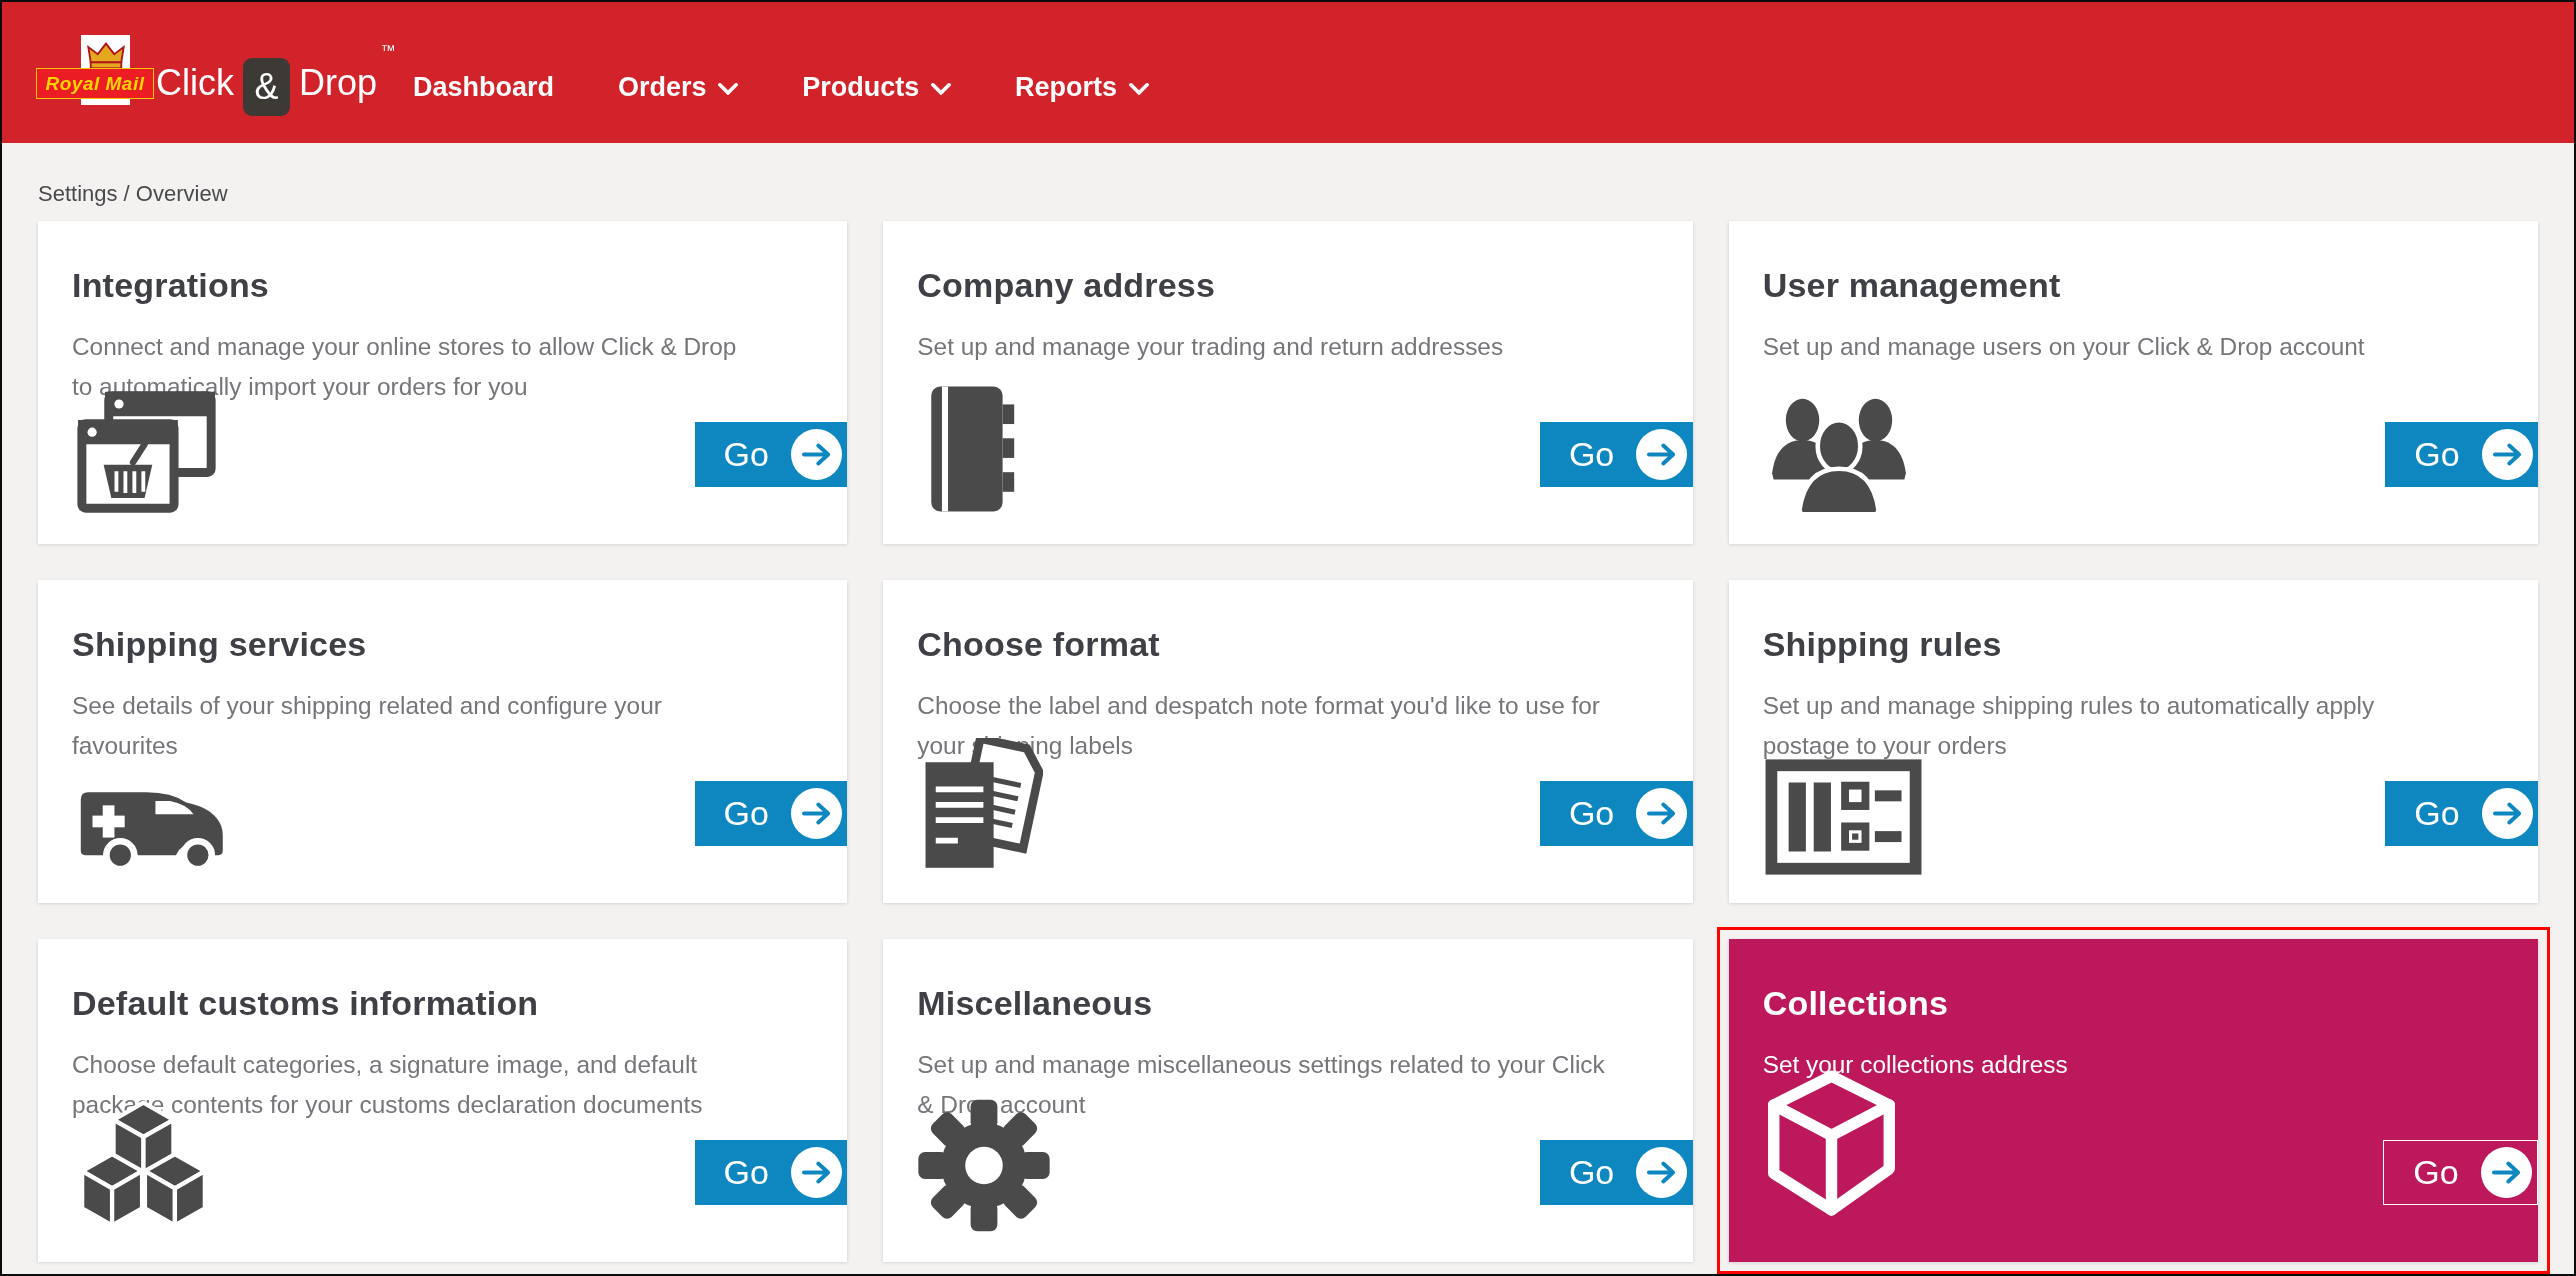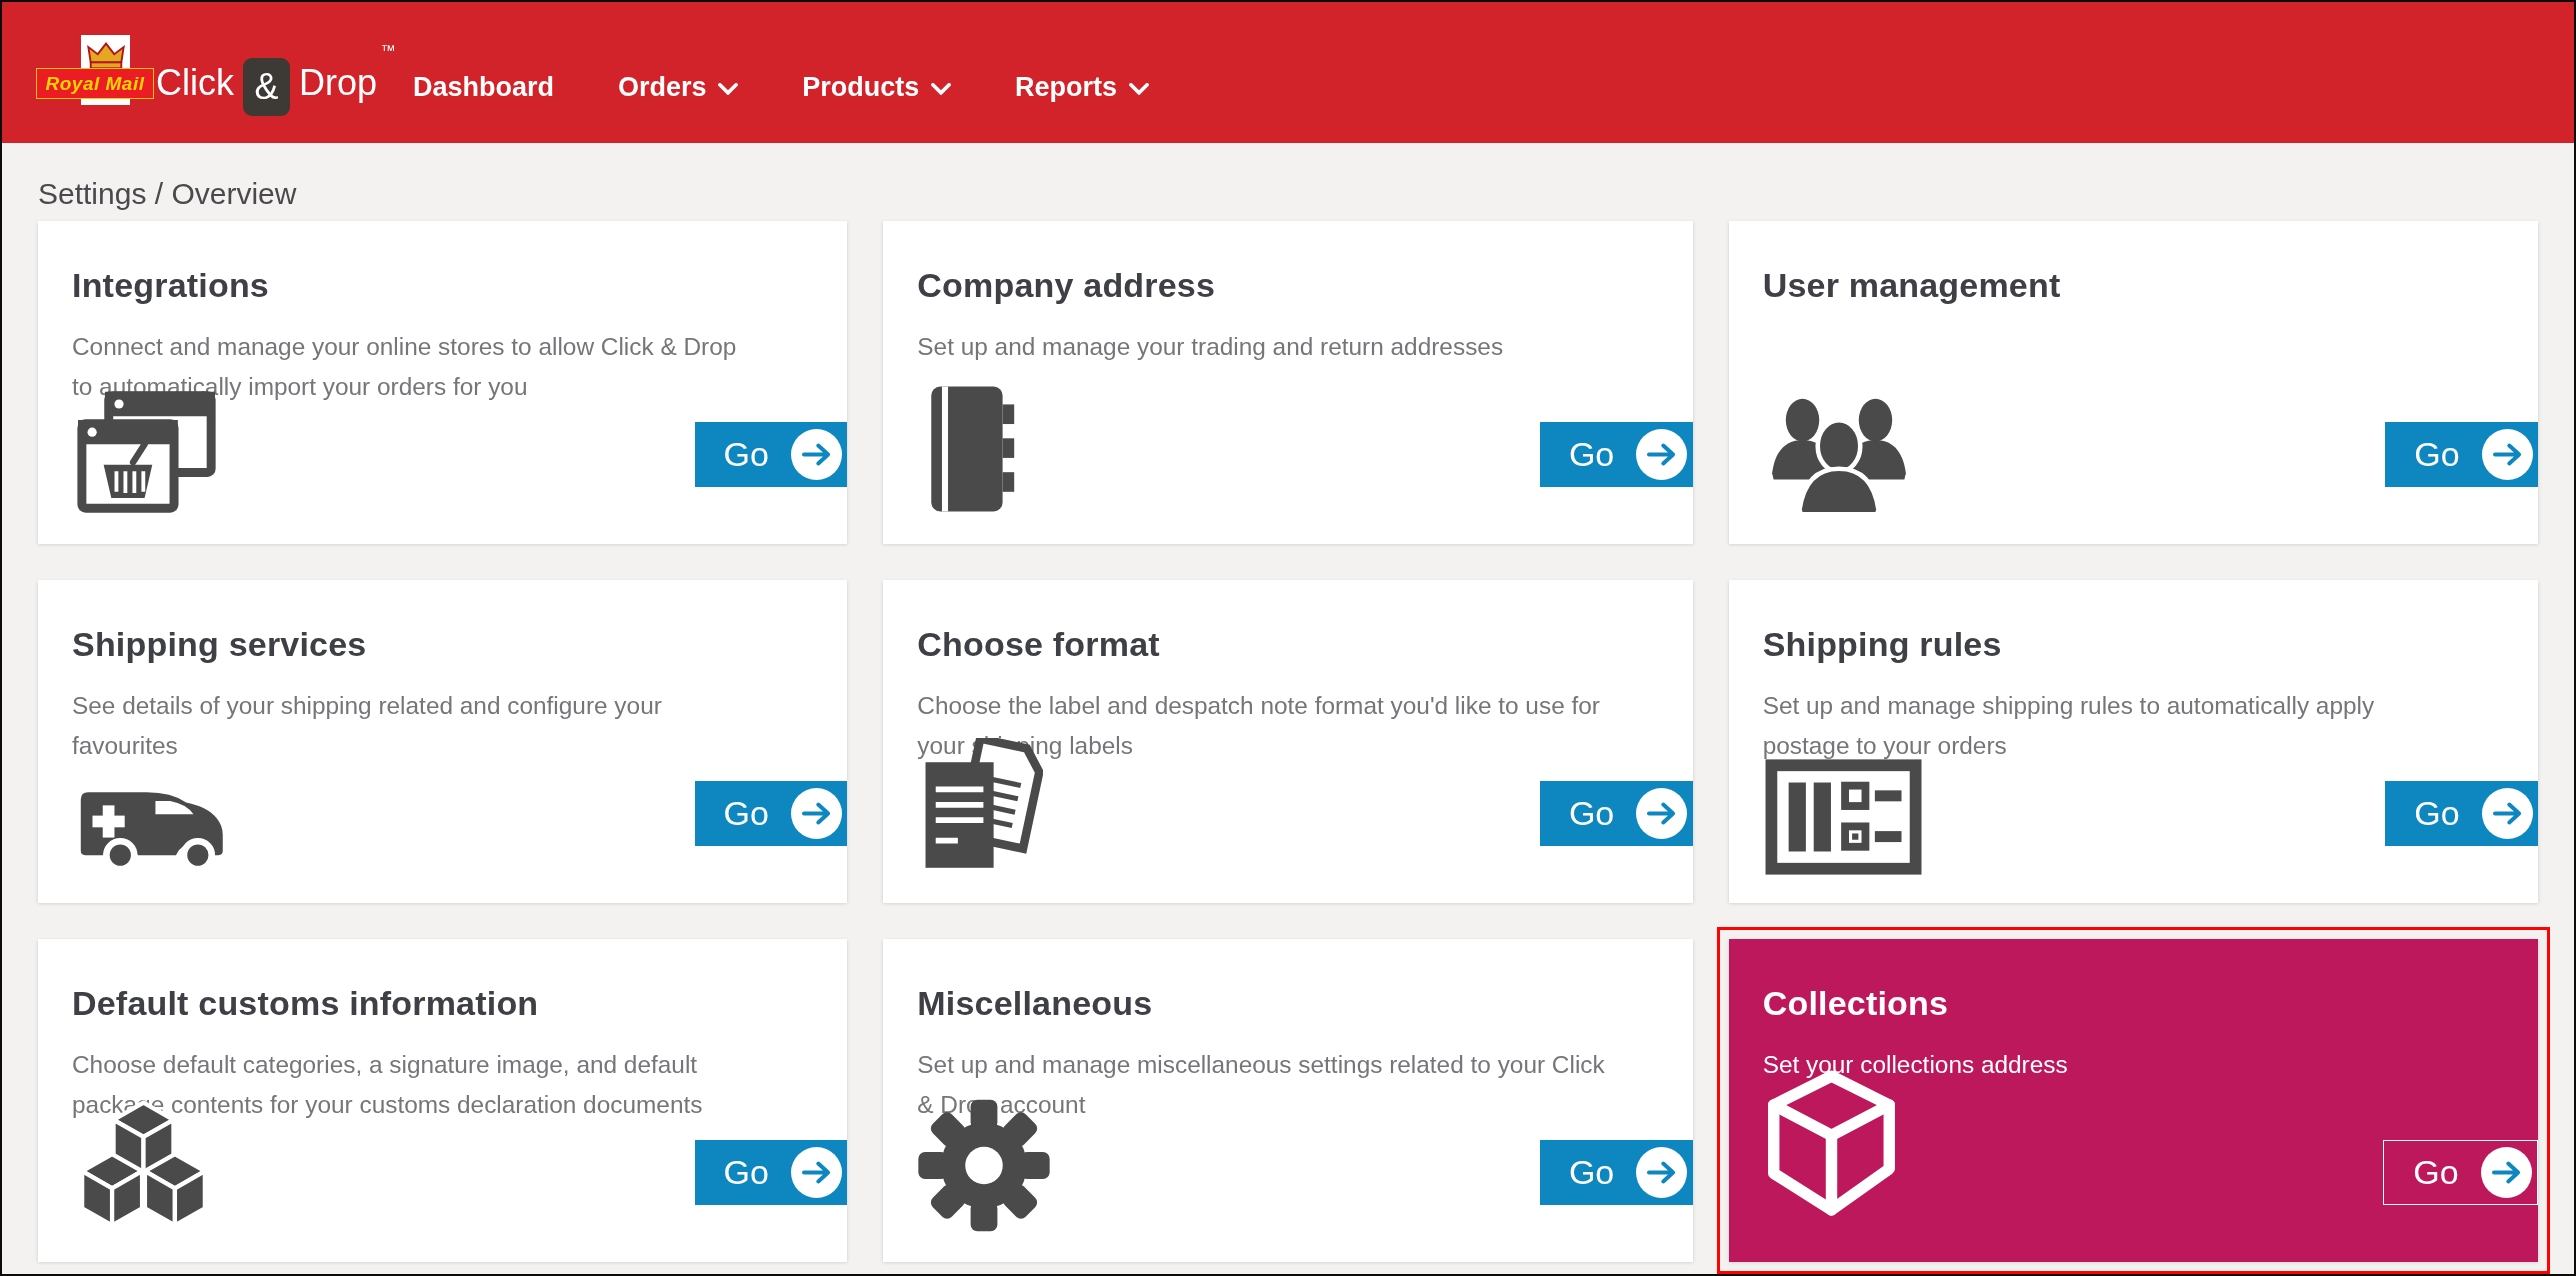--- a/index.html
+++ b/index.html
@@ -25,21 +25,21 @@
              display:flex; align-items:center; justify-content:center; font-size:36px; color:#fff; }
   .tm { font-size:15.4px; align-self:flex-start; margin:-7.2px 0 0 3.6px; }
 
   .nav { position:absolute; left:411px; top:70px; display:flex; gap:64px; }
   .nav-item { display:flex; align-items:center; gap:11.7px; color:#fff; font-weight:bold;
               font-size:27px; line-height:31px; cursor:pointer; white-space:nowrap; }
   .chev { display:flex; align-items:center; margin-top:2.7px; }
 
   
   .breadcrumb-bar { height:78px; display:flex; align-items:center; padding-left:36px; }
-  .breadcrumb { font-size:30px; color:#4A4A4C;margin-top:24px; }
+  .breadcrumb { font-size:22px; color:#4A4A4C;margin-top:24px; }
 
   
   .grid { display:grid; grid-template-columns:repeat(3,1fr); column-gap:36px; row-gap:36px;
           grid-auto-rows:323px; padding:0 36px; }
 
   .card { position:relative; background:#ffffff; border-radius:0;
           box-shadow:0 0.9px 3.6px rgba(0,0,0,.16); padding:45px 34px 0 34px; }
   .card h2 { font-size:34px; color:#3F4045; letter-spacing:0.2px; }
   .card p  { margin-top:22px; font-size:24.4px; color:#75757A; line-height:1.62; max-width:93%; }
 
@@ -166,20 +166,21 @@
         <span class="go-circle">
           <svg width="31" height="25" viewBox="0 0 34 28">
               <path d="M3 14 H29 M19 4 l11 10 -11 10" stroke="#0E87C1" stroke-width="4.5" fill="none" stroke-linecap="round" stroke-linejoin="round"></path>
             </svg>
         </span>
       </button>
     </section>
 
     <section class="card">
       <h2>User management</h2>
+      <p>Set up and manage users on your Click &amp; Drop account</p>
       <div class="icon-wrap">
         <svg width="152" height="134" viewBox="0 0 100 88">
           <g fill="#4A4A4B">
             <ellipse cx="26" cy="25" rx="11" ry="14"></ellipse>
             <path d="M6 60 c2 -16 10 -22 20 -22 c10 0 18 6 20 22 l-1 4 H7 z"></path>
             <ellipse cx="74" cy="25" rx="11" ry="14"></ellipse>
             <path d="M54 60 c2 -16 10 -22 20 -22 c10 0 18 6 20 22 l-1 4 H55 z"></path>
           </g>
           <g fill="#4A4A4B" stroke="#fff" stroke-width="3">
             <ellipse cx="50" cy="42" rx="14" ry="17"></ellipse>

